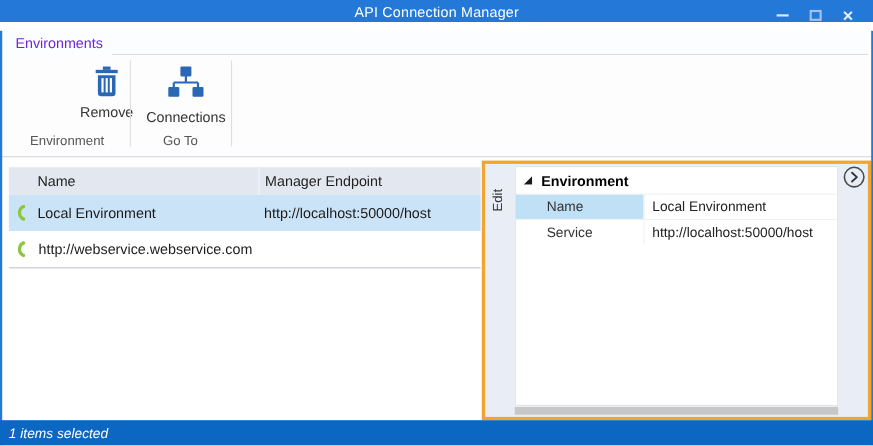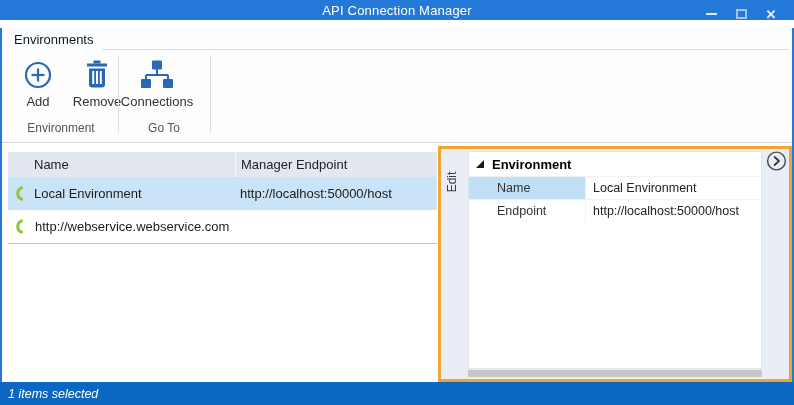--- a/index.html
+++ b/index.html
@@ -15,31 +15,31 @@
   .titlebar { position:absolute; top:0; left:0; right:0; height:20px; background:#2478D8; display:flex; align-items:center; justify-content:center; z-index:6; }
   .title { color:#fff; font-size:13px; letter-spacing:.2px; }
   .win-controls { position:absolute; right:8px; top:0; height:28px; display:flex; align-items:center; }
   .win-btn { width:30px; height:28px; display:flex; align-items:center; justify-content:center; cursor:default; }
   .min-glyph { width:11px; height:2px; background:#DCE9F8; }
   .max-glyph { width:11px; height:10px; border:2px solid #9FC3EE; }
   .close-glyph { color:#E8F0FB; font-size:13px; font-weight:bold; line-height:1; }
 
   
   .tabrow { position:absolute; top:28px; left:2px; right:2px; height:23px; background:#FCFDFE; }
-  .tab { position:absolute; left:9px; top:3px; font-size:13px; color:#0f172a; padding:1px 3px;text-align:center; }
+  .tab { position:absolute; left:9px; top:3px; font-size:13px; color:#6d28d9; padding:1px 3px;text-align:center; }
   .tabline { position:absolute; top:21px; left:100px; right:3px; height:1px; background:#D9DBDE; }
 
   
   .ribbon { position:absolute; top:51px; left:2px; right:2px; height:92px; background:#FDFDFE; border-bottom:1px solid #D2D6DC; }
   .rb-btn { position:absolute; top:5px; height:58px; display:flex; flex-direction:column; align-items:center; justify-content:flex-start; }
   .rb-btn .ic { height:34px; display:flex; align-items:flex-end; justify-content:center; }
   .rb-btn .lbl { margin-top:4px; font-size:13px; color:#333; white-space:nowrap; }
   .rb-add { left:13px; width:46px; }
   .rb-remove { left:70px; width:50px; }
-  .rb-connections { left:112px; width:86px; }
+  .rb-connections { left:124px; width:86px;justify-content:space-between; }
   .vsep { position:absolute; top:4px; height:78px; width:1px; background:#DDDEE0; }
   .vsep.s1 { left:116px; } .vsep.s2 { left:208px; }
   .grp-label { position:absolute; top:70px; font-size:12px; color:#555; text-align:center; }
   .grp1 { left:6px; width:106px; }
   .grp2 { left:118px; width:88px; }
 
   
   .grid { position:absolute; left:8px; top:152px; width:429px; font-size:13px; }
   .grid-header { display:flex; height:25px; background:#E3E7F0; align-items:center; color:#222; }
   .gh-icon { width:22px; height:100%; }
@@ -93,30 +93,20 @@
 
   <div class="edge left"></div>
   <div class="edge right"></div>
 
   <div class="tabrow">
     <span class="tab">Environments</span>
     <div class="tabline"></div>
   </div>
 
   <div class="ribbon">
-    <div class="rb-btn rb-add">
-      <span class="ic">
-        <svg width="30" height="30" viewBox="0 0 30 30">
-          <circle cx="15" cy="15" r="12" fill="none" stroke="#2A68B4" stroke-width="2.2"></circle>
-          <line x1="15" y1="8.5" x2="15" y2="21.5" stroke="#2A68B4" stroke-width="2.2"></line>
-          <line x1="8.5" y1="15" x2="21.5" y2="15" stroke="#2A68B4" stroke-width="2.2"></line>
-        </svg>
-      </span>
-      <span class="lbl">Add</span>
-    </div>
     <div class="rb-btn rb-remove">
       <span class="ic">
         <svg width="26" height="31" viewBox="0 0 26 31">
           <rect x="9.5" y="1.5" width="7" height="3" fill="#2A68B4"></rect>
           <rect x="3" y="4.5" width="20" height="3" fill="#2A68B4"></rect>
           <path d="M5 9.5 h16 v16 a3 3 0 0 1 -3 3 h-10 a3 3 0 0 1 -3 -3 z" fill="#2A68B4"></path>
           <rect x="8.2" y="12" width="2" height="13" fill="#FDFDFE"></rect>
           <rect x="12" y="12" width="2" height="13" fill="#FDFDFE"></rect>
           <rect x="15.8" y="12" width="2" height="13" fill="#FDFDFE"></rect>
         </svg>
@@ -174,21 +164,21 @@
     <div class="prop-card">
       <div class="card-header">
         <span class="tri-expanded"></span>
         <span class="sec-title">Environment</span>
       </div>
       <div class="prop-row">
         <div class="prop-label hl">Name</div>
         <div class="prop-value">Local Environment</div>
       </div>
       <div class="prop-row">
-        <div class="prop-label">Endpoint</div>
+        <div class="prop-label">Service</div>
         <div class="prop-value">http://localhost:50000/host</div>
       </div>
     </div>
     <div class="hscrollbar"></div>
     <div class="collapse-btn">
       <svg width="22" height="22" viewBox="0 0 22 22">
         <circle cx="11" cy="11" r="9.3" fill="none" stroke="#4a4a4a" stroke-width="1.5"></circle>
         <path d="M9 6.8 L13.6 11 L9 15.2" fill="none" stroke="#333" stroke-width="1.8" stroke-linecap="round" stroke-linejoin="round"></path>
       </svg>
     </div>

